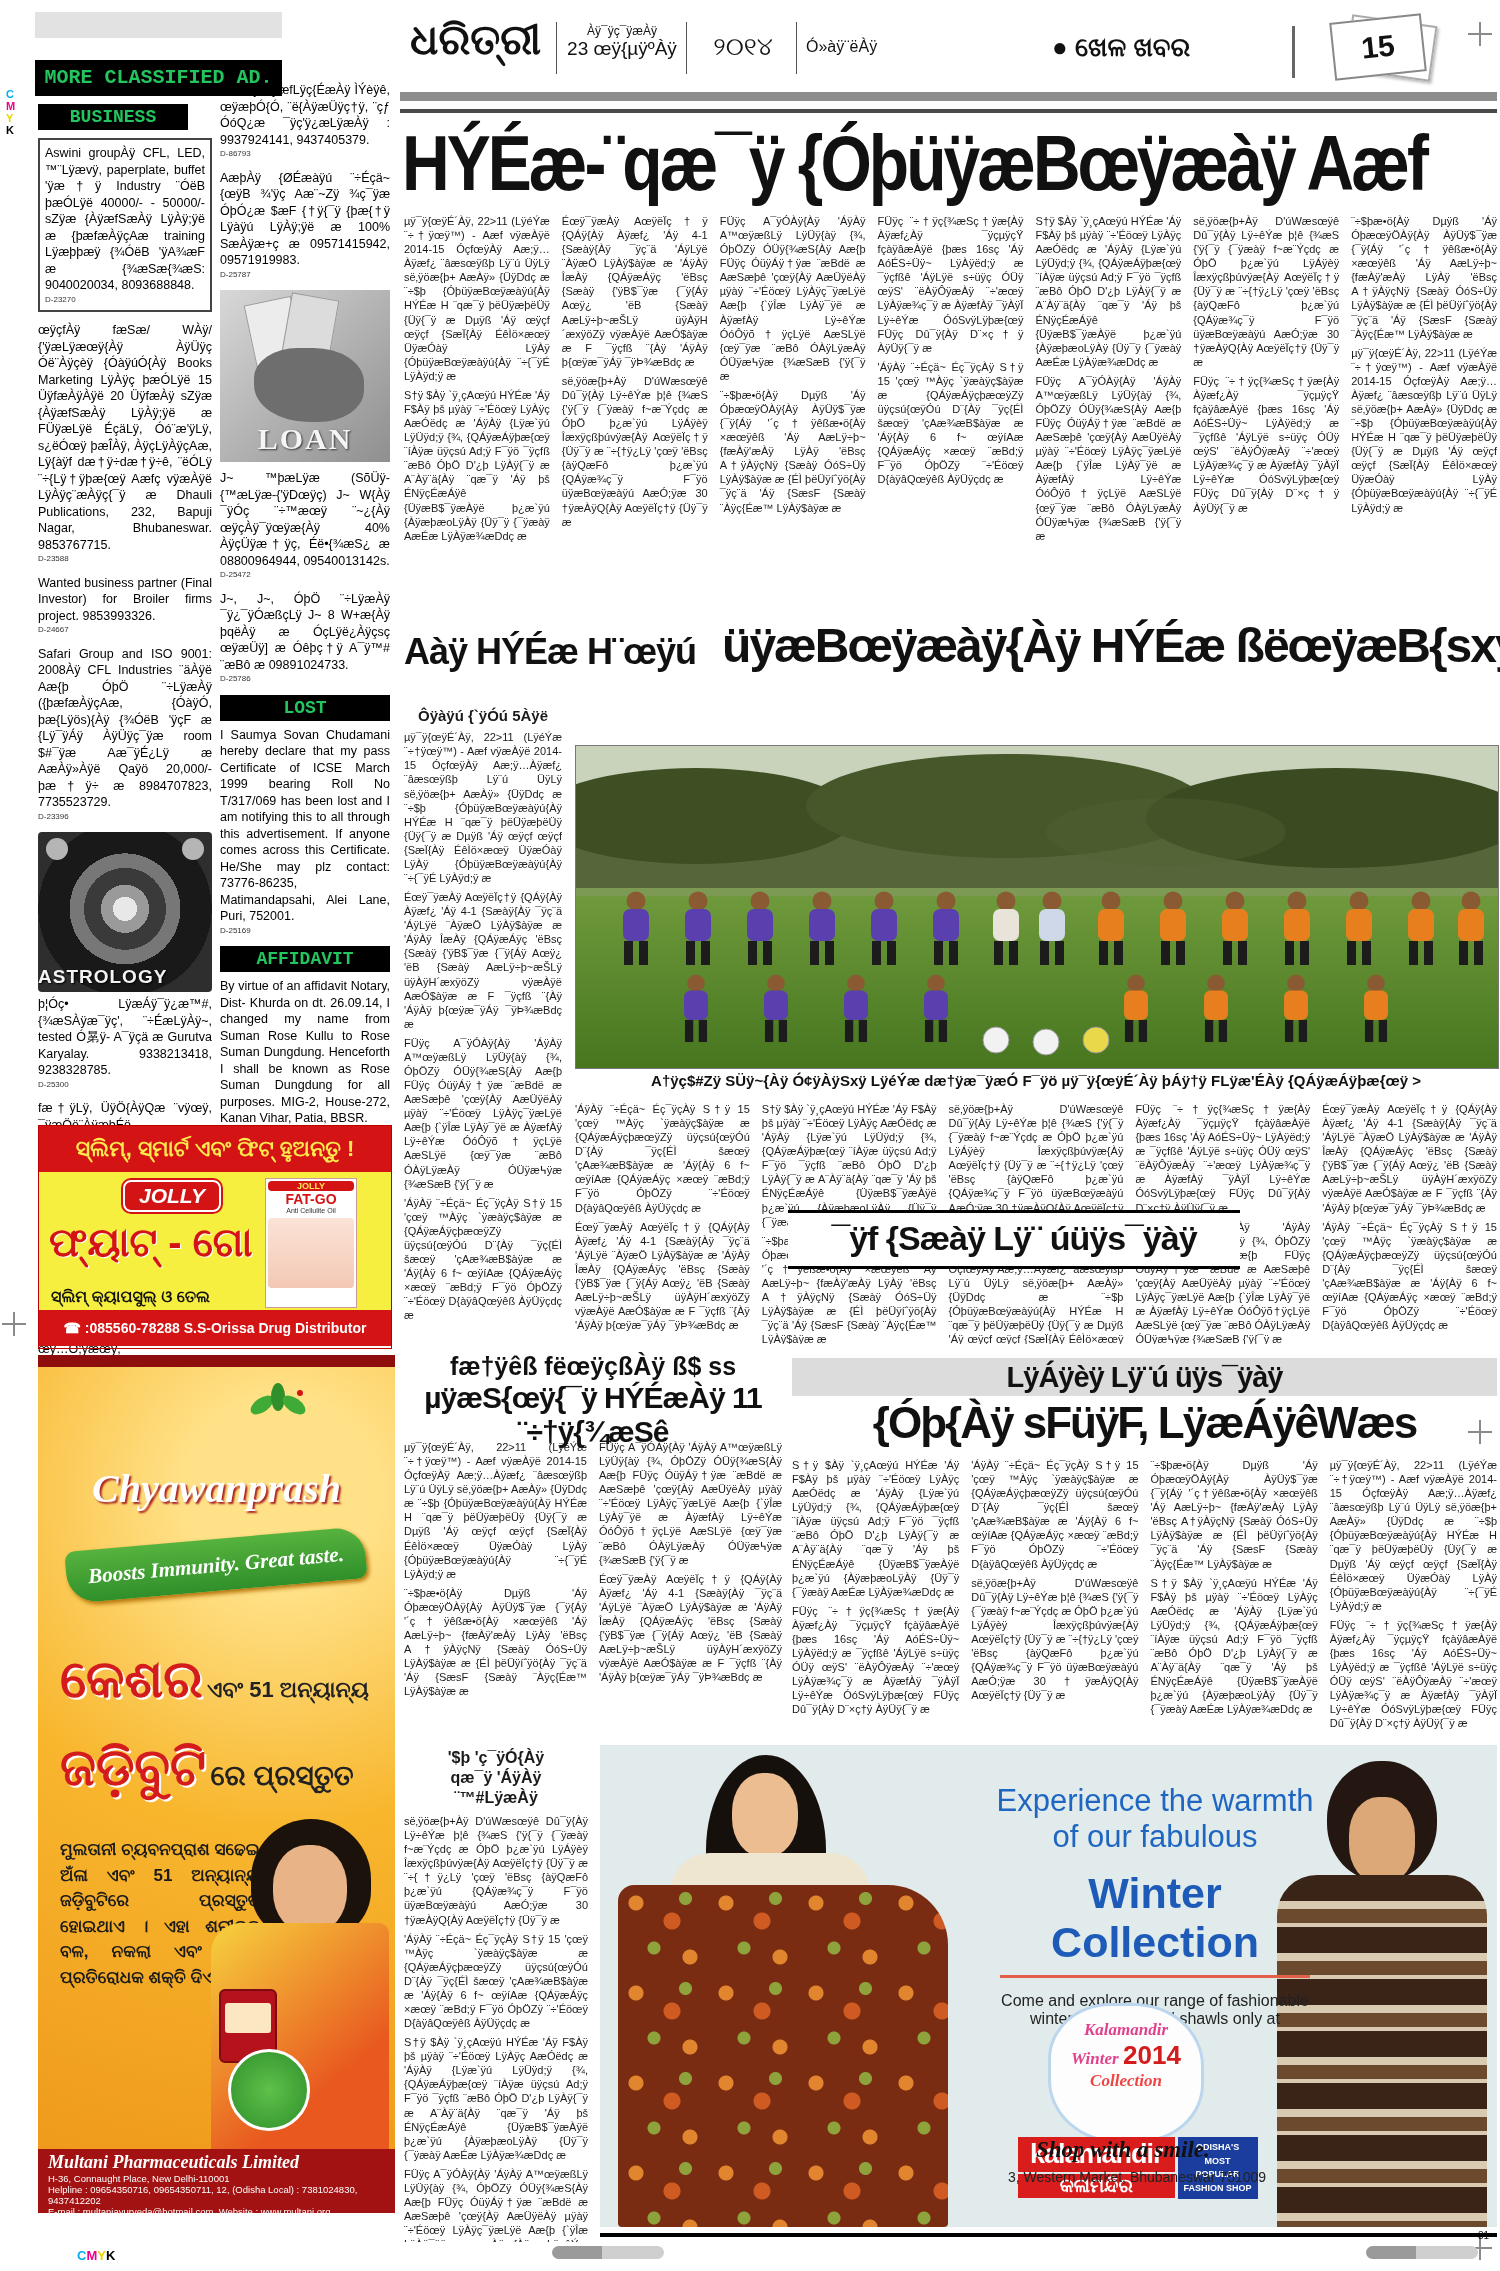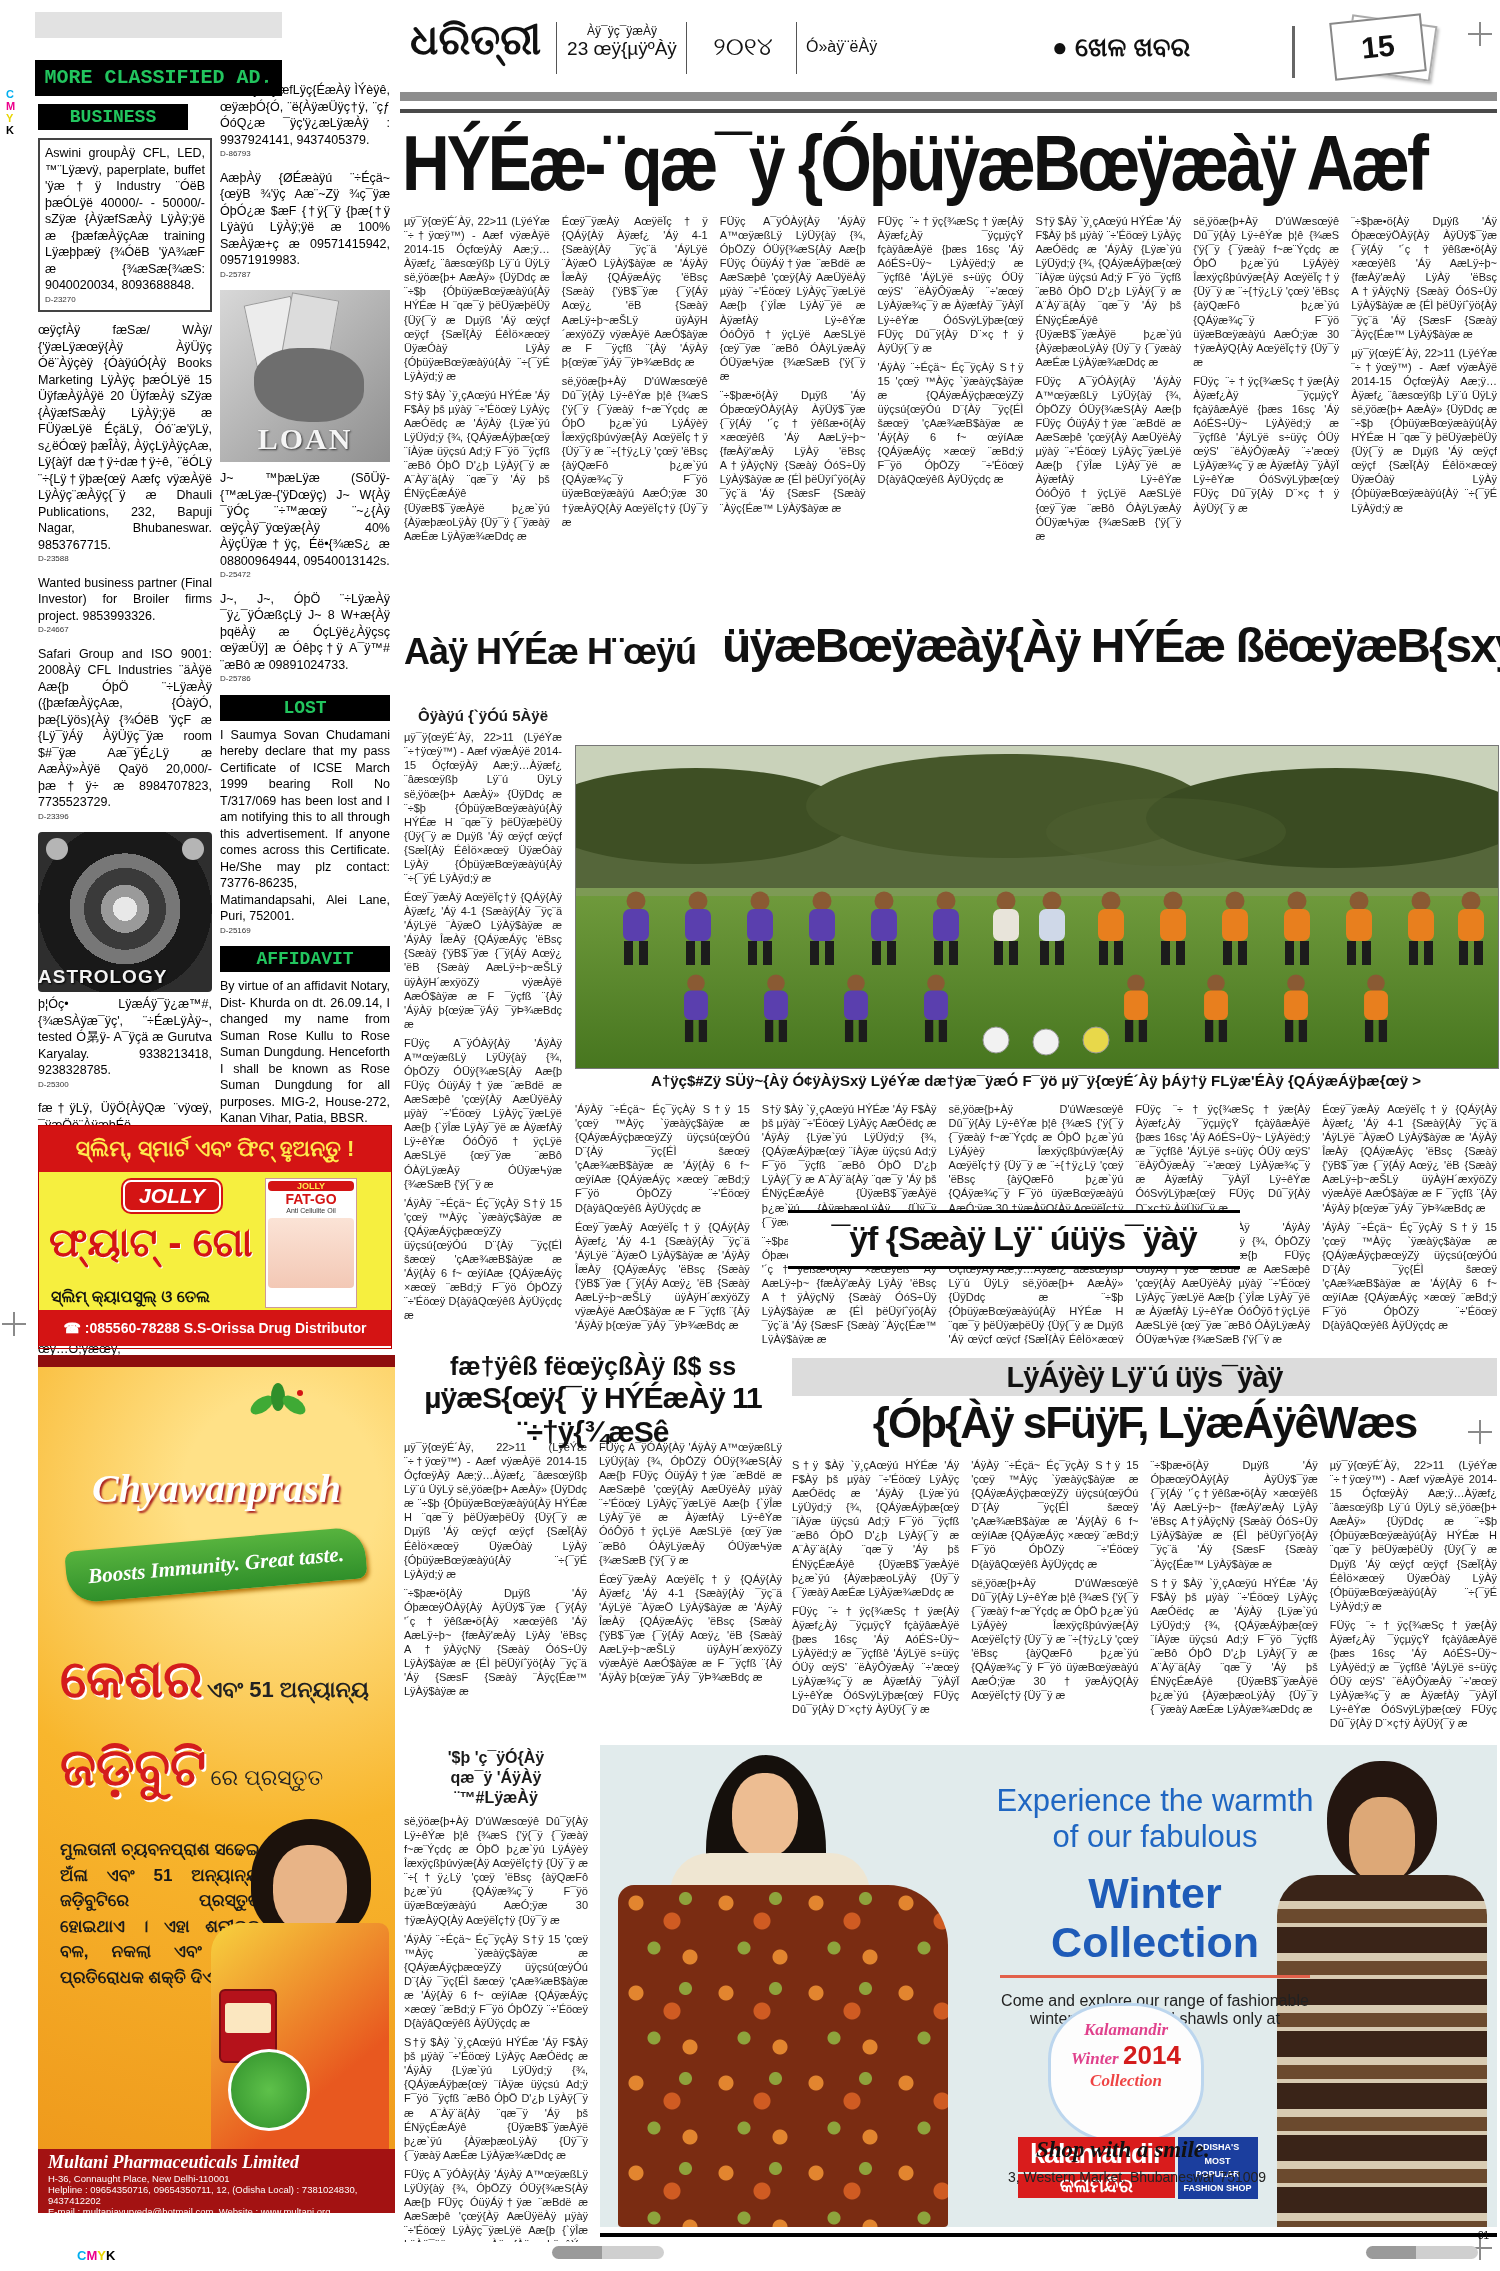--- a/index.html
+++ b/index.html
@@ -418,21 +418,21 @@
       <div class="serifit" style="position:absolute;left:0;top:98px;width:100%;text-align:center;font-size:40px;color:#fff;text-shadow:2px 2px 2px #a22;">Chyawanprash</div>
       <div style="position:absolute;left:28px;top:172px;width:300px;height:52px;background:linear-gradient(#57b33e,#2f8f2a);border-radius:10px 30px 10px 30px;transform:rotate(-5deg);display:flex;align-items:center;justify-content:center;box-shadow:2px 3px 4px #b5740a;">
         <span class="serifit" style="color:#fff;font-size:21px;">Boosts Immunity. Great taste.</span>
       </div>
       <div style="position:absolute;left:22px;top:282px;">
         <span style="font-size:52px;font-weight:bold;color:#d41c1c;text-shadow:2px 2px 0 #fff;">କେଶର</span>
         <span style="font-size:22px;font-weight:bold;color:#222;">ଏବଂ 51 ଅନ୍ୟାନ୍ୟ</span>
       </div>
       <div style="position:absolute;left:22px;top:370px;">
         <span style="font-size:52px;font-weight:bold;color:#d41c1c;text-shadow:2px 2px 0 #fff;">ଜଡ଼ିବୁଟି</span>
-        <span style="font-size:22px;font-weight:normal;color:#222;">ରେ ପ୍ରସ୍ତୁତ</span>
+        <span style="font-size:28px;font-weight:bold;color:#222;">ରେ ପ୍ରସ୍ତୁତ</span>
       </div>
       <div style="position:absolute;left:22px;top:470px;width:200px;font-size:17px;line-height:1.5;color:#1a1a1a;font-weight:bold;text-align:justify;">ମୁଲତାନୀ ଚ୍ୟବନପ୍ରାଶ ସଢେଇ ଅଁଳା ଏବଂ 51 ଅନ୍ୟାନ୍ୟ ଜଡ଼ିବୁଟିରେ ପ୍ରସ୍ତୁତ ହୋଇଥାଏ । ଏହା ଶରୀରକୁ ବଳ, ନକଲା ଏବଂ ରୋଗ ପ୍ରତିରୋଧକ ଶକ୍ତି ଦିଏ ।</div>
 
       <div style="position:absolute;right:0;bottom:0;width:190px;height:330px;">
         <div style="position:absolute;right:24px;top:0;width:120px;height:120px;background:#1c120c;border-radius:50% 50% 40% 40%;"></div>
         <div style="position:absolute;right:48px;top:26px;width:74px;height:88px;background:#e8b487;border-radius:46%;"></div>
         <div style="position:absolute;right:6px;top:104px;width:178px;height:226px;background:linear-gradient(140deg,#f7d23e,#e8581f 70%);border-radius:30px 10px 0 0;"></div>
         <div style="position:absolute;right:118px;top:170px;width:54px;height:70px;background:#b5121b;border:2px solid #7d0c12;border-radius:6px;">
           <div style="margin:12px 4px;height:30px;background:#fbe7c0;border-radius:3px;"></div>
         </div>

